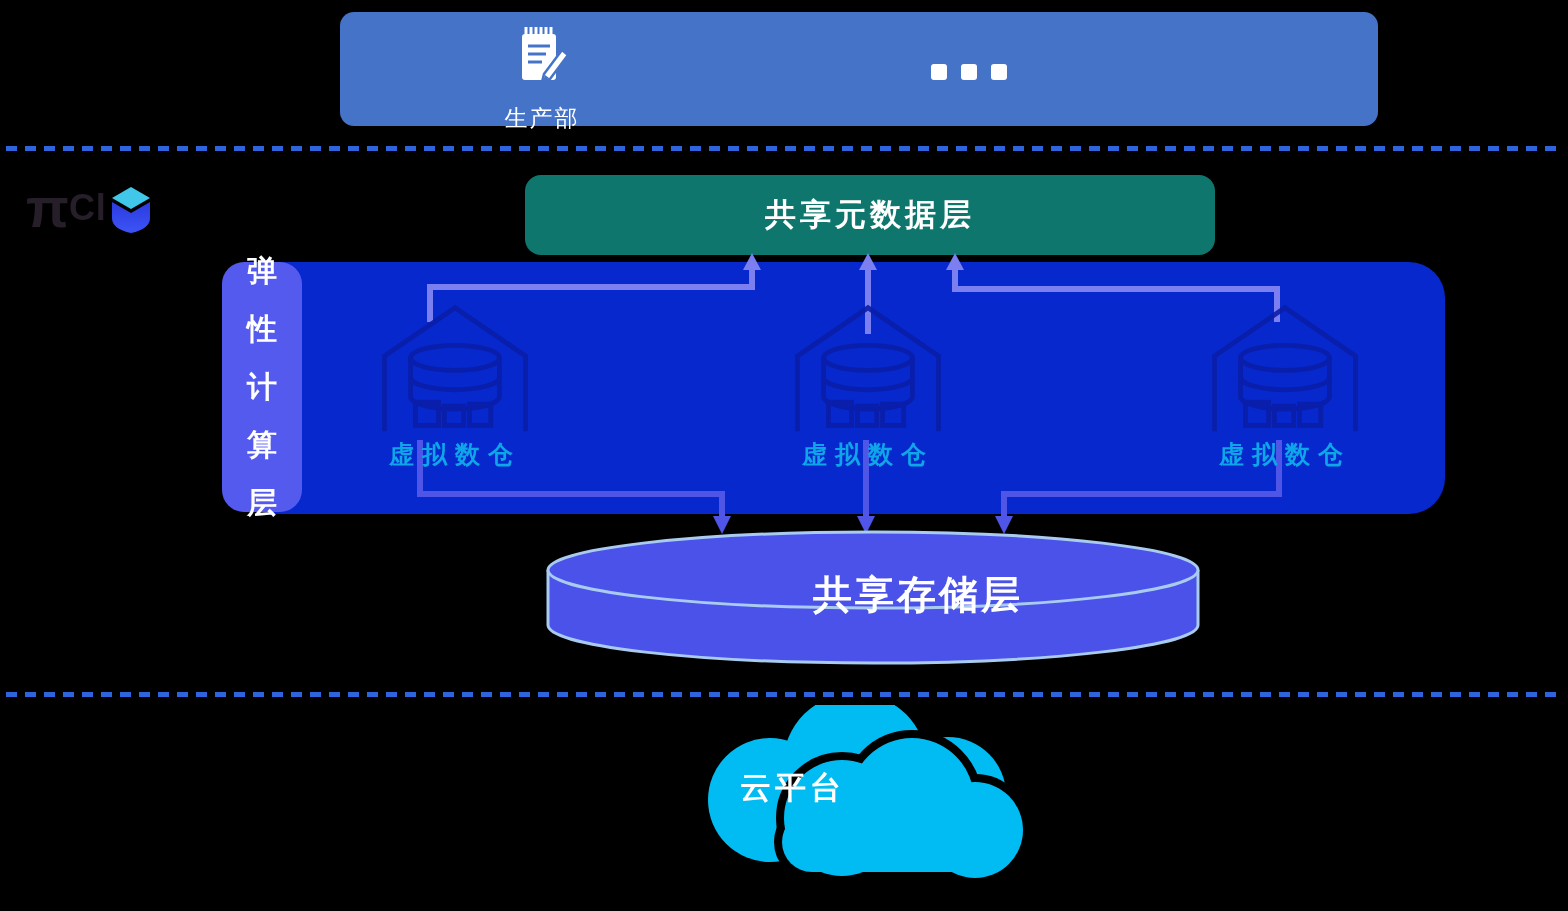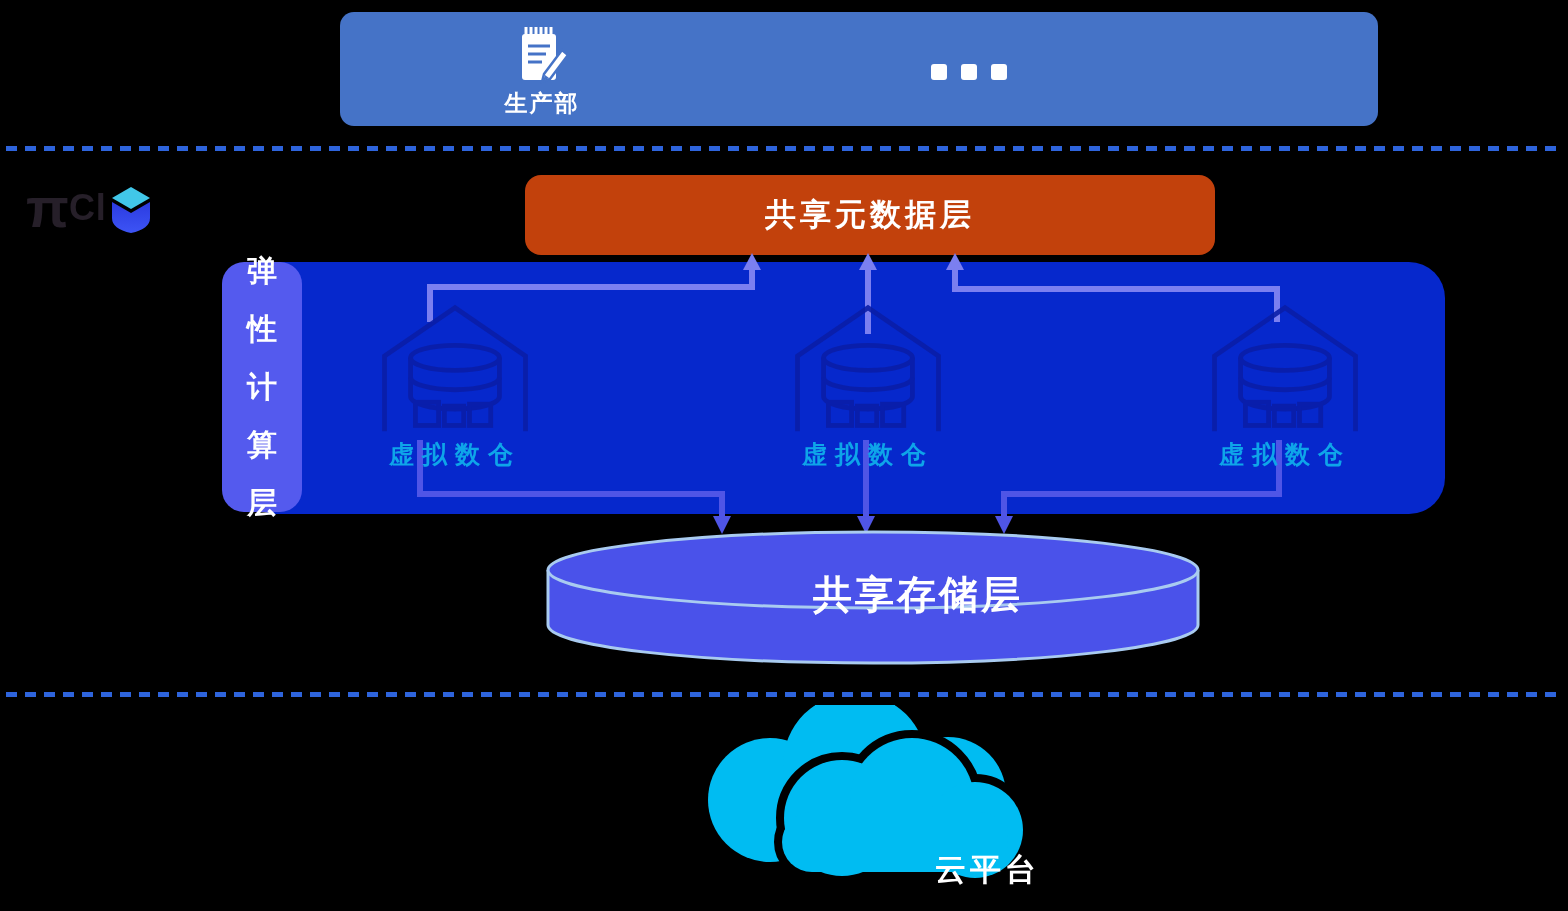--- a/index.html
+++ b/index.html
@@ -4,39 +4,39 @@
 <style>
   html,body{margin:0;padding:0;background:#000;}
   body{font-family:"Liberation Sans","DejaVu Sans",sans-serif;}
   .canvas{position:relative;width:1568px;height:911px;background:#000;overflow:hidden;}
 
   
   .topbar{position:absolute;left:340px;top:12px;width:1038px;height:114px;
           background:#4573C7;border-radius:14px;z-index:2;}
   .dept{position:absolute;top:12px;width:140px;height:100px;text-align:center;}
   .dept .ic{width:64px;height:64px;margin:0 auto;display:block;}
-  .dept .lbl{margin-top:0;color:#fff;font-size:23px;font-weight:700;letter-spacing:2px;}
+  .dept .lbl{margin-top:15px;color:#fff;font-size:23px;font-weight:400;letter-spacing:2px;}
   .dots{display:flex;justify-content:center;gap:14px;margin-top:40px;}
   .dots span{width:16px;height:16px;background:#fff;border-radius:3px;display:block;}
 
   
   .dash{position:absolute;left:6px;width:1556px;height:5px;z-index:1;
         background:repeating-linear-gradient(90deg,#2E64DC 0 11px,transparent 11px 19px);}
   .dash.top{top:146px;} .dash.bottom{top:692px;}
 
   
   .logo{position:absolute;left:26px;top:180px;display:flex;align-items:center;z-index:2;
         color:#261F29;font-weight:800;}
   .logo .pi{font-size:56px;line-height:56px;}
   .logo .word{font-size:36px;line-height:56px;letter-spacing:1px;}
   .logo .cube{width:46px;height:50px;margin:0 1px;position:relative;top:2px;}
 
   
   .meta-box{position:absolute;left:525px;top:175px;width:690px;height:80px;border-radius:16px;
-            background:#c2410c;display:flex;align-items:center;justify-content:center;z-index:2;}
+            background:#0f766e;display:flex;align-items:center;justify-content:center;z-index:2;}
   .meta-box .t{color:#fff;font-size:31px;font-weight:700;letter-spacing:4px;}
 
   
   .big-box{position:absolute;left:240px;top:262px;width:1205px;height:252px;
            background:#0628CC;border-radius:36px;z-index:2;}
   .compute-label{position:absolute;left:222px;top:262px;width:80px;height:250px;border-radius:22px;
                  background:#545AEE;z-index:4;display:flex;align-items:center;justify-content:center;}
   .compute-label .t{width:32px;color:#fff;font-size:30px;font-weight:700;line-height:58px;
                     word-break:break-all;text-align:center;}
 
@@ -49,21 +49,21 @@
   
   .connectors{position:absolute;left:0;top:0;z-index:3;pointer-events:none;}
 
   
   .cyl{position:absolute;left:539px;top:525px;z-index:3;}
   .cyl-label{position:absolute;left:723px;top:568px;width:300px;text-align:right;z-index:4;
              color:#fff;font-size:39px;font-weight:700;letter-spacing:3px;}
 
   
   .cloud{position:absolute;left:660px;top:705px;z-index:2;}
-  .cloud-label{position:absolute;left:740px;top:849px;width:300px;text-align:right;z-index:4;
+  .cloud-label{position:absolute;left:740px;top:767px;width:300px;text-align:left;z-index:4;
                color:#fff;font-size:31px;font-weight:700;letter-spacing:4px;}
 </style>
 </head>
 <body>
 
 <div class="canvas">
 
   <div class="topbar">
     <div class="dept" style="left:132px">
       <svg class="ic" viewBox="0 0 64 64">

